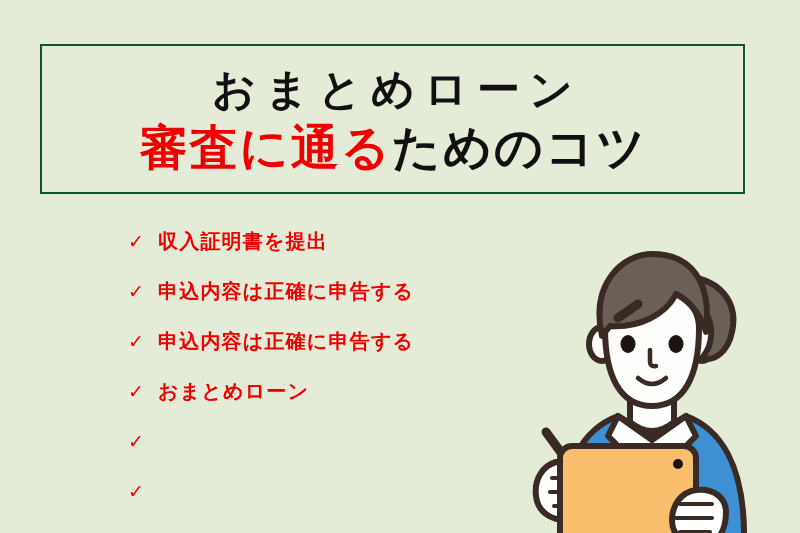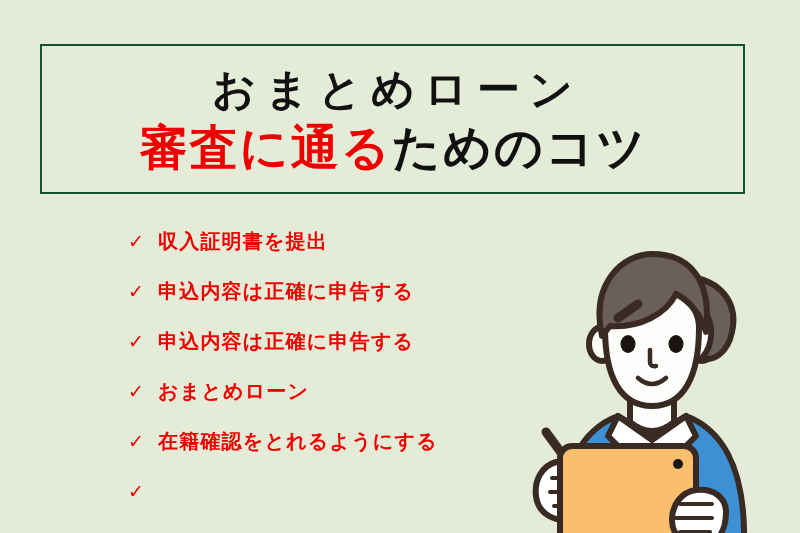--- a/index.html
+++ b/index.html
@@ -128,21 +128,20 @@
       <span class="check-label">申込内容は正確に申告する</span>
     </div>
 
     <div class="check-item">
       <span class="check-mark">✓</span>
       <span class="check-label">おまとめローン</span>
     </div>
 
     <div class="check-item">
       <span class="check-mark">✓</span>
-      <span class="check-label">在籍確認をとれるようにする</span>
     </div>
 
     <div class="check-item">
       <span class="check-mark">✓</span>
     </div>
 
   </div>
 
   <div id="illustration">
     <svg viewBox="0 0 300 293" xmlns="http://www.w3.org/2000/svg">

